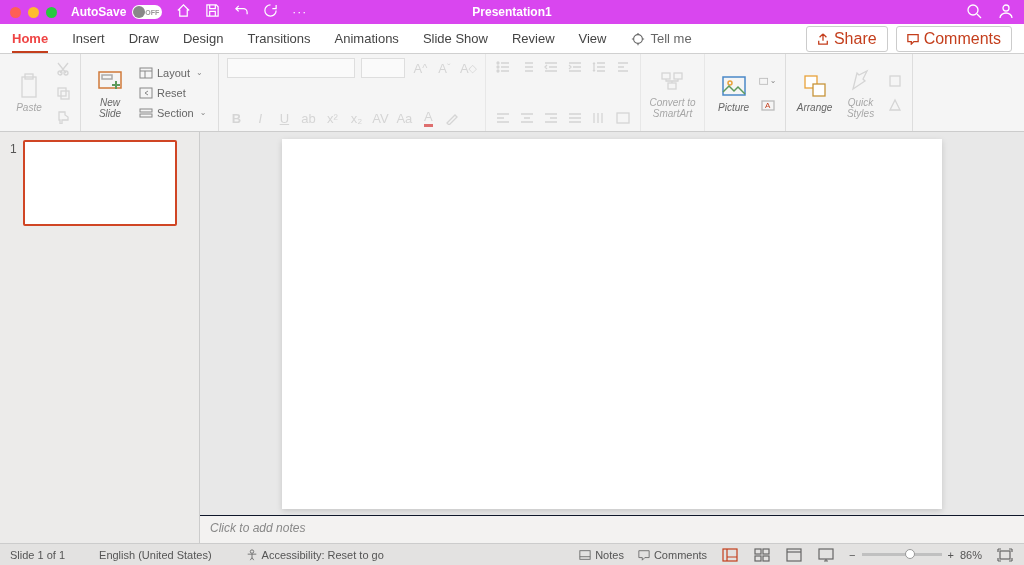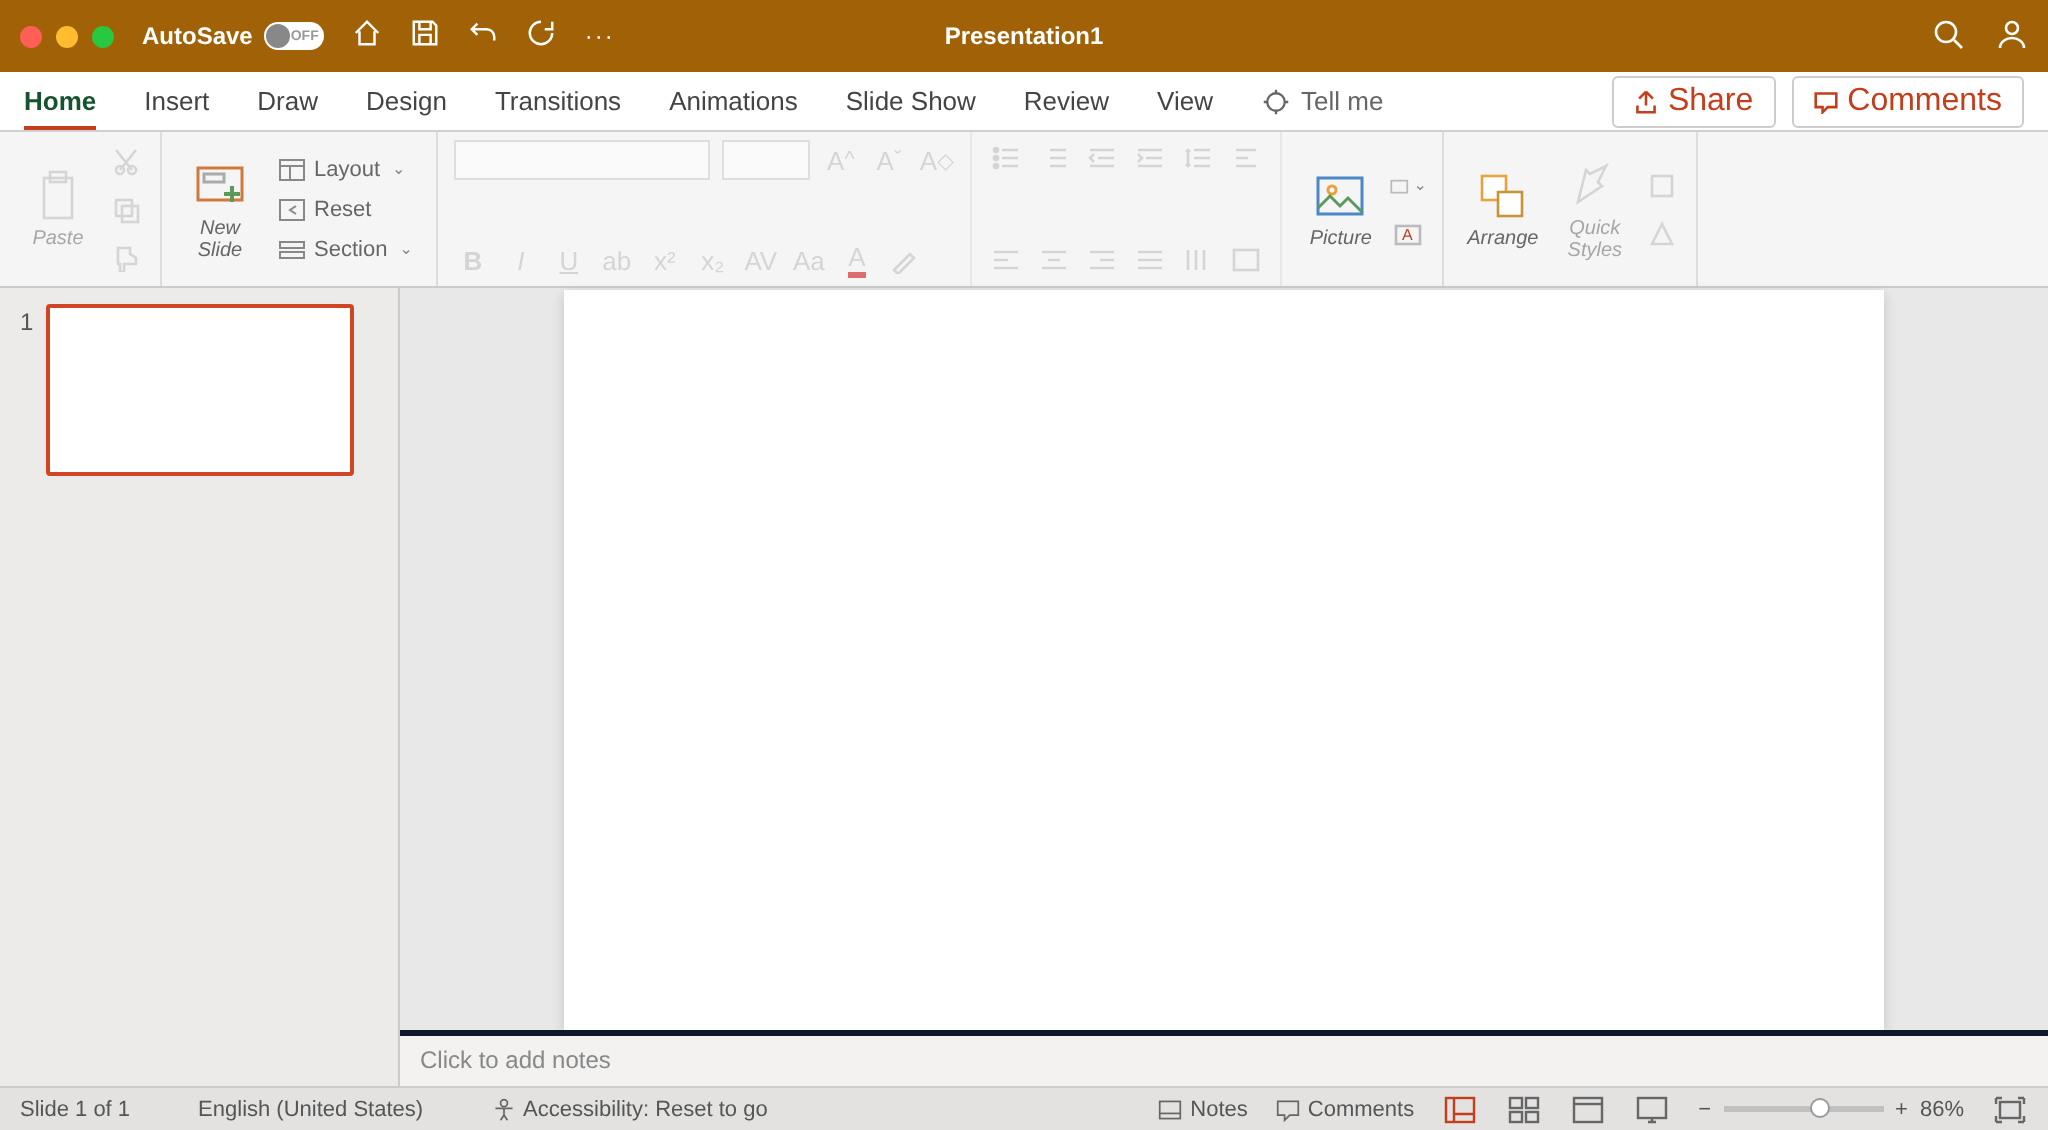--- a/index.html
+++ b/index.html
@@ -1,31 +1,31 @@
 <!DOCTYPE html>
 <html><head>
 <meta charset="utf-8">
 <style>
 * { margin:0; padding:0; box-sizing:border-box; font-family:-apple-system,"Segoe UI",sans-serif; }
 body { width:1024px; height:565px; overflow:hidden; background:#e8e8e8; display:flex; flex-direction:column; }
-.titlebar { height:36px; background:#a16207; display:flex; align-items:center; color:#fff; font-size:12px; padding:0 10px; position:relative; }
+.titlebar { height:24px; background:#d946ef; display:flex; align-items:center; color:#fff; font-size:12px; padding:0 10px; position:relative; }
 .traffic{display:flex;gap:7px;margin-right:14px;}
 .traffic span{width:11px;height:11px;border-radius:50%;}
 .tl-red{background:#ff5f57;} .tl-amb{background:#febc2e;} .tl-grn{background:#28c840;}
 .autosave{display:flex;align-items:center;gap:6px;font-weight:600;}
 .toggle{width:30px;height:14px;background:#fff;border-radius:7px;position:relative;font-size:7px;color:#999;display:flex;align-items:center;justify-content:flex-end;padding-right:3px;}
 .toggle:before{content:"";position:absolute;left:1px;top:1px;width:12px;height:12px;background:#888;border-radius:50%;}
 .qat{display:flex;gap:14px;margin-left:14px;align-items:center;}
 .qat svg{width:15px;height:15px;fill:none;stroke:#fff;stroke-width:1.3;}
 .title-center{position:absolute;left:50%;transform:translateX(-50%);font-weight:600;}
 .title-r{margin-left:auto;display:flex;gap:16px;}
 .title-r svg{width:16px;height:16px;fill:none;stroke:#fff;stroke-width:1.3;}
 .tabs{height:30px;background:#fff;border-bottom:1px solid #d0d0d0;display:flex;align-items:center;padding:0 12px;font-size:13px;gap:24px;}
 .tab{color:#444;cursor:pointer;position:relative;padding:6px 0;}
-.tab.active{color:#14532d;font-weight:600;}
+.tab.active{color:#ef4444;font-weight:600;}
 .tab.active:after{content:"";position:absolute;left:0;right:0;bottom:-1px;height:2px;background:#c43e1c;}
 .tellme{display:flex;align-items:center;gap:6px;color:#666;}
 .tabs-r{margin-left:auto;display:flex;gap:8px;}
 .pill{border:1px solid #ccc;padding:3px 10px;border-radius:3px;font-size:16px;display:flex;align-items:center;gap:5px;color:#c43e1c;cursor:pointer;}
 .pill svg{width:12px;height:12px;fill:none;stroke:#c43e1c;stroke-width:1.5;}
 .ribbon{height:78px;background:#f5f5f5;border-bottom:1px solid #ccc;display:flex;align-items:stretch;font-size:11px;color:#666;}
 .grp{display:flex;flex-direction:column;padding:4px 8px;border-right:1px solid #ddd;justify-content:space-between;}
 .grp.row{flex-direction:row;align-items:center;gap:4px;}
 .big{display:flex;flex-direction:column;align-items:center;justify-content:center;gap:2px;min-width:42px;cursor:pointer;font-style:italic;}
 .big svg{width:28px;height:28px;}
@@ -38,21 +38,21 @@
 .icn svg{width:14px;height:14px;stroke:#bbb;fill:none;stroke-width:1.3;}
 .rowline{display:flex;align-items:center;gap:6px;}
 .chev{font-size:8px;color:#888;margin-left:2px;}
 .workspace{flex:1;display:flex;min-height:0;}
 .thumbs{width:200px;background:#ecebea;border-right:1px solid #ccc;padding:8px 10px;display:flex;gap:6px;}
 .tnum{font-size:12px;color:#555;margin-top:2px;}
 .thumb{width:154px;height:86px;background:#fff;border:2px solid #d04524;border-radius:2px;}
 .canvas{flex:1;display:flex;flex-direction:column;background:#e8e8e8;}
 .slidewrap{flex:1;display:flex;align-items:center;justify-content:center;}
 .slide{width:660px;height:370px;background:#fff;box-shadow:0 2px 6px rgba(0,0,0,.15);}
-.notes{height:28px;background:#f3f2f1;border-top:3px solid #0f172a;padding:5px 10px;font-size:12px;color:#888;}
+.notes{height:28px;background:#f3f2f1;border-top:1px solid #0f172a;padding:5px 10px;font-size:12px;color:#888;font-style:italic;}
 .statusbar{height:22px;background:#e3e2e1;border-top:1px solid #ccc;display:flex;align-items:center;font-size:11px;color:#555;padding:0 10px;gap:34px;}
 .statusbar .r{margin-left:auto;display:flex;align-items:center;gap:14px;}
 .vbtn{width:18px;height:14px;display:flex;align-items:center;justify-content:center;}
 .vbtn svg{width:16px;height:14px;stroke:#666;fill:none;stroke-width:1.2;}
 .vbtn.active svg{stroke:#c43e1c;}
 .zoom{display:flex;align-items:center;gap:6px;}
 .ztrack{width:80px;height:3px;background:#c0c0c0;position:relative;}
 .zthumb{position:absolute;top:-4px;left:54%;width:10px;height:10px;background:#fff;border:1px solid #999;border-radius:50%;}
 .disabled{opacity:.55;}
 </style>
@@ -291,20 +291,32 @@
             <path d="M2 2v10M6 2v10M10 2v10"></path>
           </svg>
         </span>
    <span class="icn">
           <svg viewBox="0 0 14 14">
             <rect x="1" y="2" width="12" height="10"></rect>
           </svg>
         </span>
   </div>
  </div>
+ <div class="grp row disabled">
+  <div class="big">
+   <svg viewBox="0 0 28 28" fill="none" stroke="#bbb" stroke-width="1.3">
+          <rect x="4" y="6" width="8" height="6"></rect>
+          <rect x="16" y="6" width="8" height="6"></rect>
+          <rect x="10" y="16" width="8" height="6"></rect>
+          <path d="M8 12v2h12v-2M14 14v2"></path>
+        </svg>
+   <span class="lbl" style="white-space:pre;">Convert to
+SmartArt</span>
+  </div>
+ </div>
  <div class="grp row">
   <div class="big">
    <svg viewBox="0 0 28 28" fill="none" stroke="#4a88c7" stroke-width="1.5">
           <rect x="3" y="5" width="22" height="18"></rect>
           <circle cx="10" cy="11" r="2" stroke="#e8a23a"></circle>
           <path d="M3 20l6-6 5 5 4-4 7 7" stroke="#5c9a5c"></path>
         </svg>
    <span class="lbl">Picture</span>
   </div>
   <div style="display:flex;flex-direction:column;gap:6px;">

